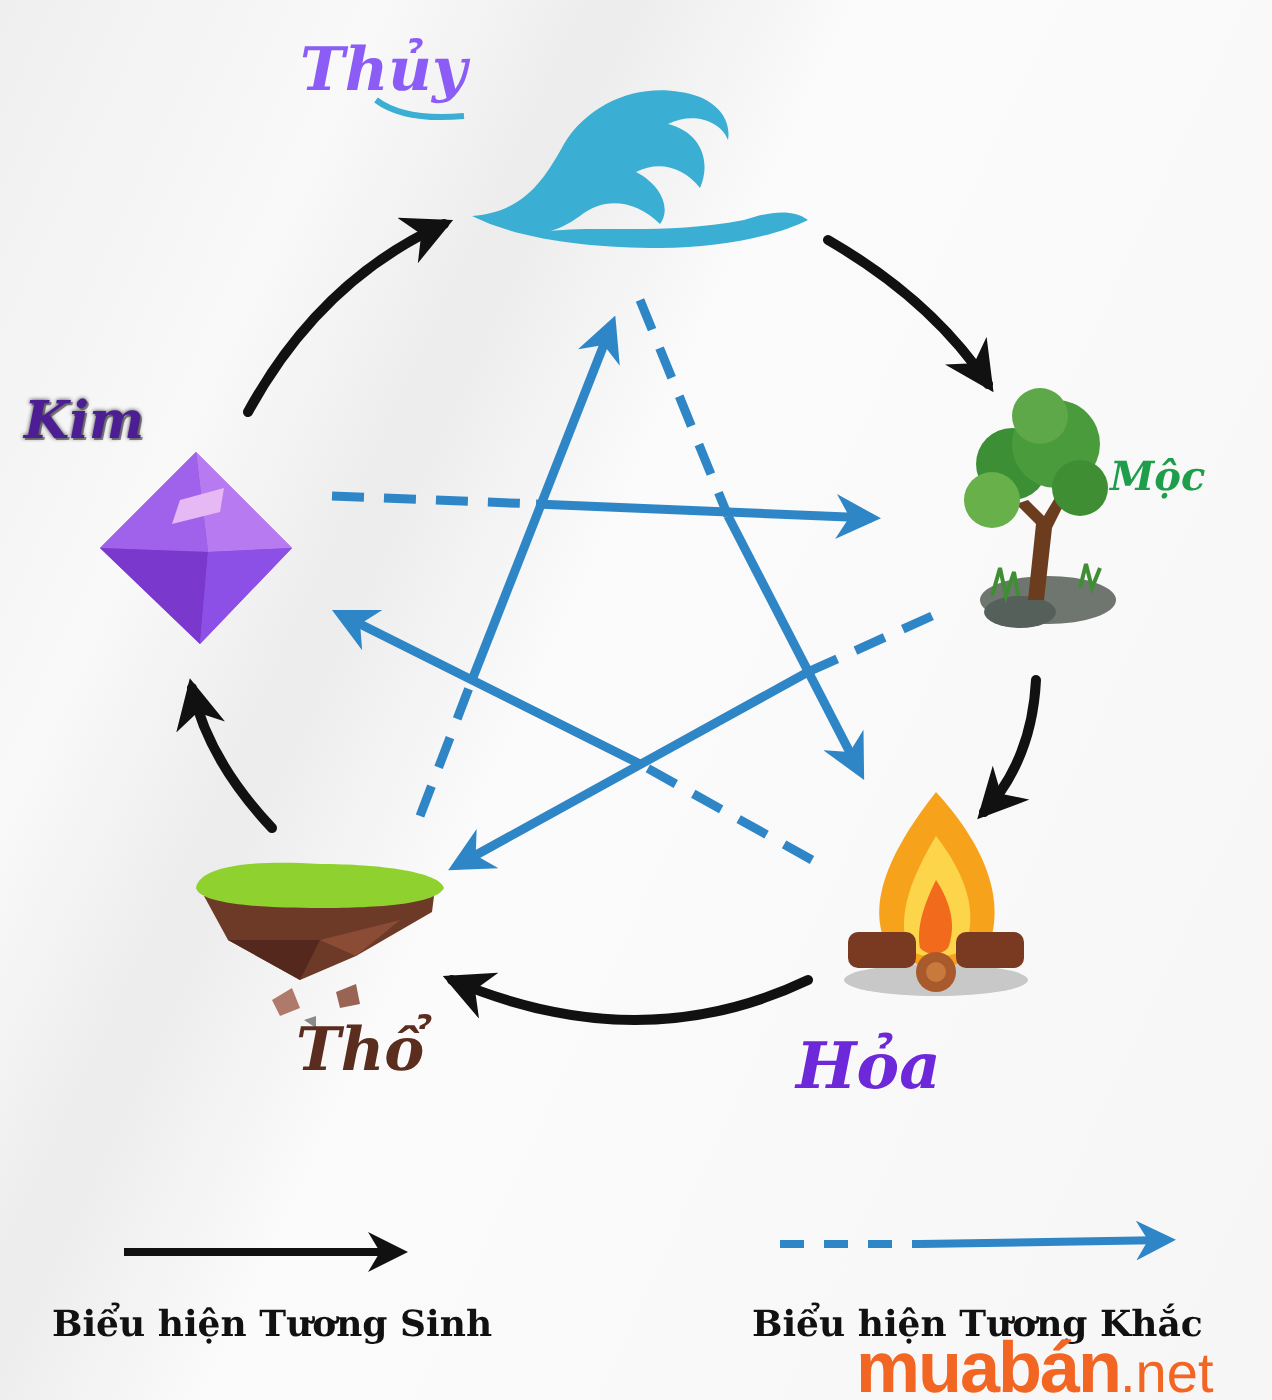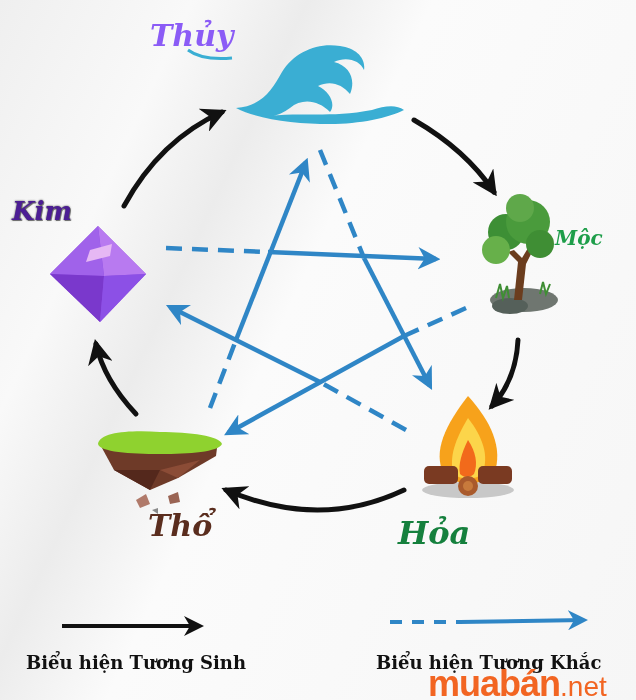--- a/index.html
+++ b/index.html
@@ -129,21 +129,21 @@
     <line x1="62" y1="626" x2="200" y2="626" stroke="#111" stroke-width="4" marker-end="url(#blk)"></line>
   </g>
   <g>
     <line x1="390" y1="622" x2="460" y2="622" stroke="#2f86c6" stroke-width="4" stroke-dasharray="12,10"></line>
     <line x1="460" y1="622" x2="584" y2="620" stroke="#2f86c6" stroke-width="4" marker-end="url(#blu)"></line>
   </g>
 </svg>
 
 <div class="label lbl-thuy" style="color:#8b5cf6">Thủy</div>
 <div class="label lbl-moc" style="color:#1e9e4a">Mộc</div>
-<div class="label lbl-hoa" style="color:#15803d">Hỏa</div>
+<div class="label lbl-hoa" style="color:#6d28d9">Hỏa</div>
 <div class="label lbl-tho" style="color:#5a2d1e">Thổ</div>
 <div class="label lbl-kim" style="color:#4c1d95">Kim</div>
 
 <div class="legend-text legend-sinh">Biểu hiện Tương Sinh</div>
 <div class="legend-text legend-khac">Biểu hiện Tương Khắc</div>
 
 <div class="watermark">
   <span class="brand">muabán</span><span class="tld">.net</span>
 </div>
 

